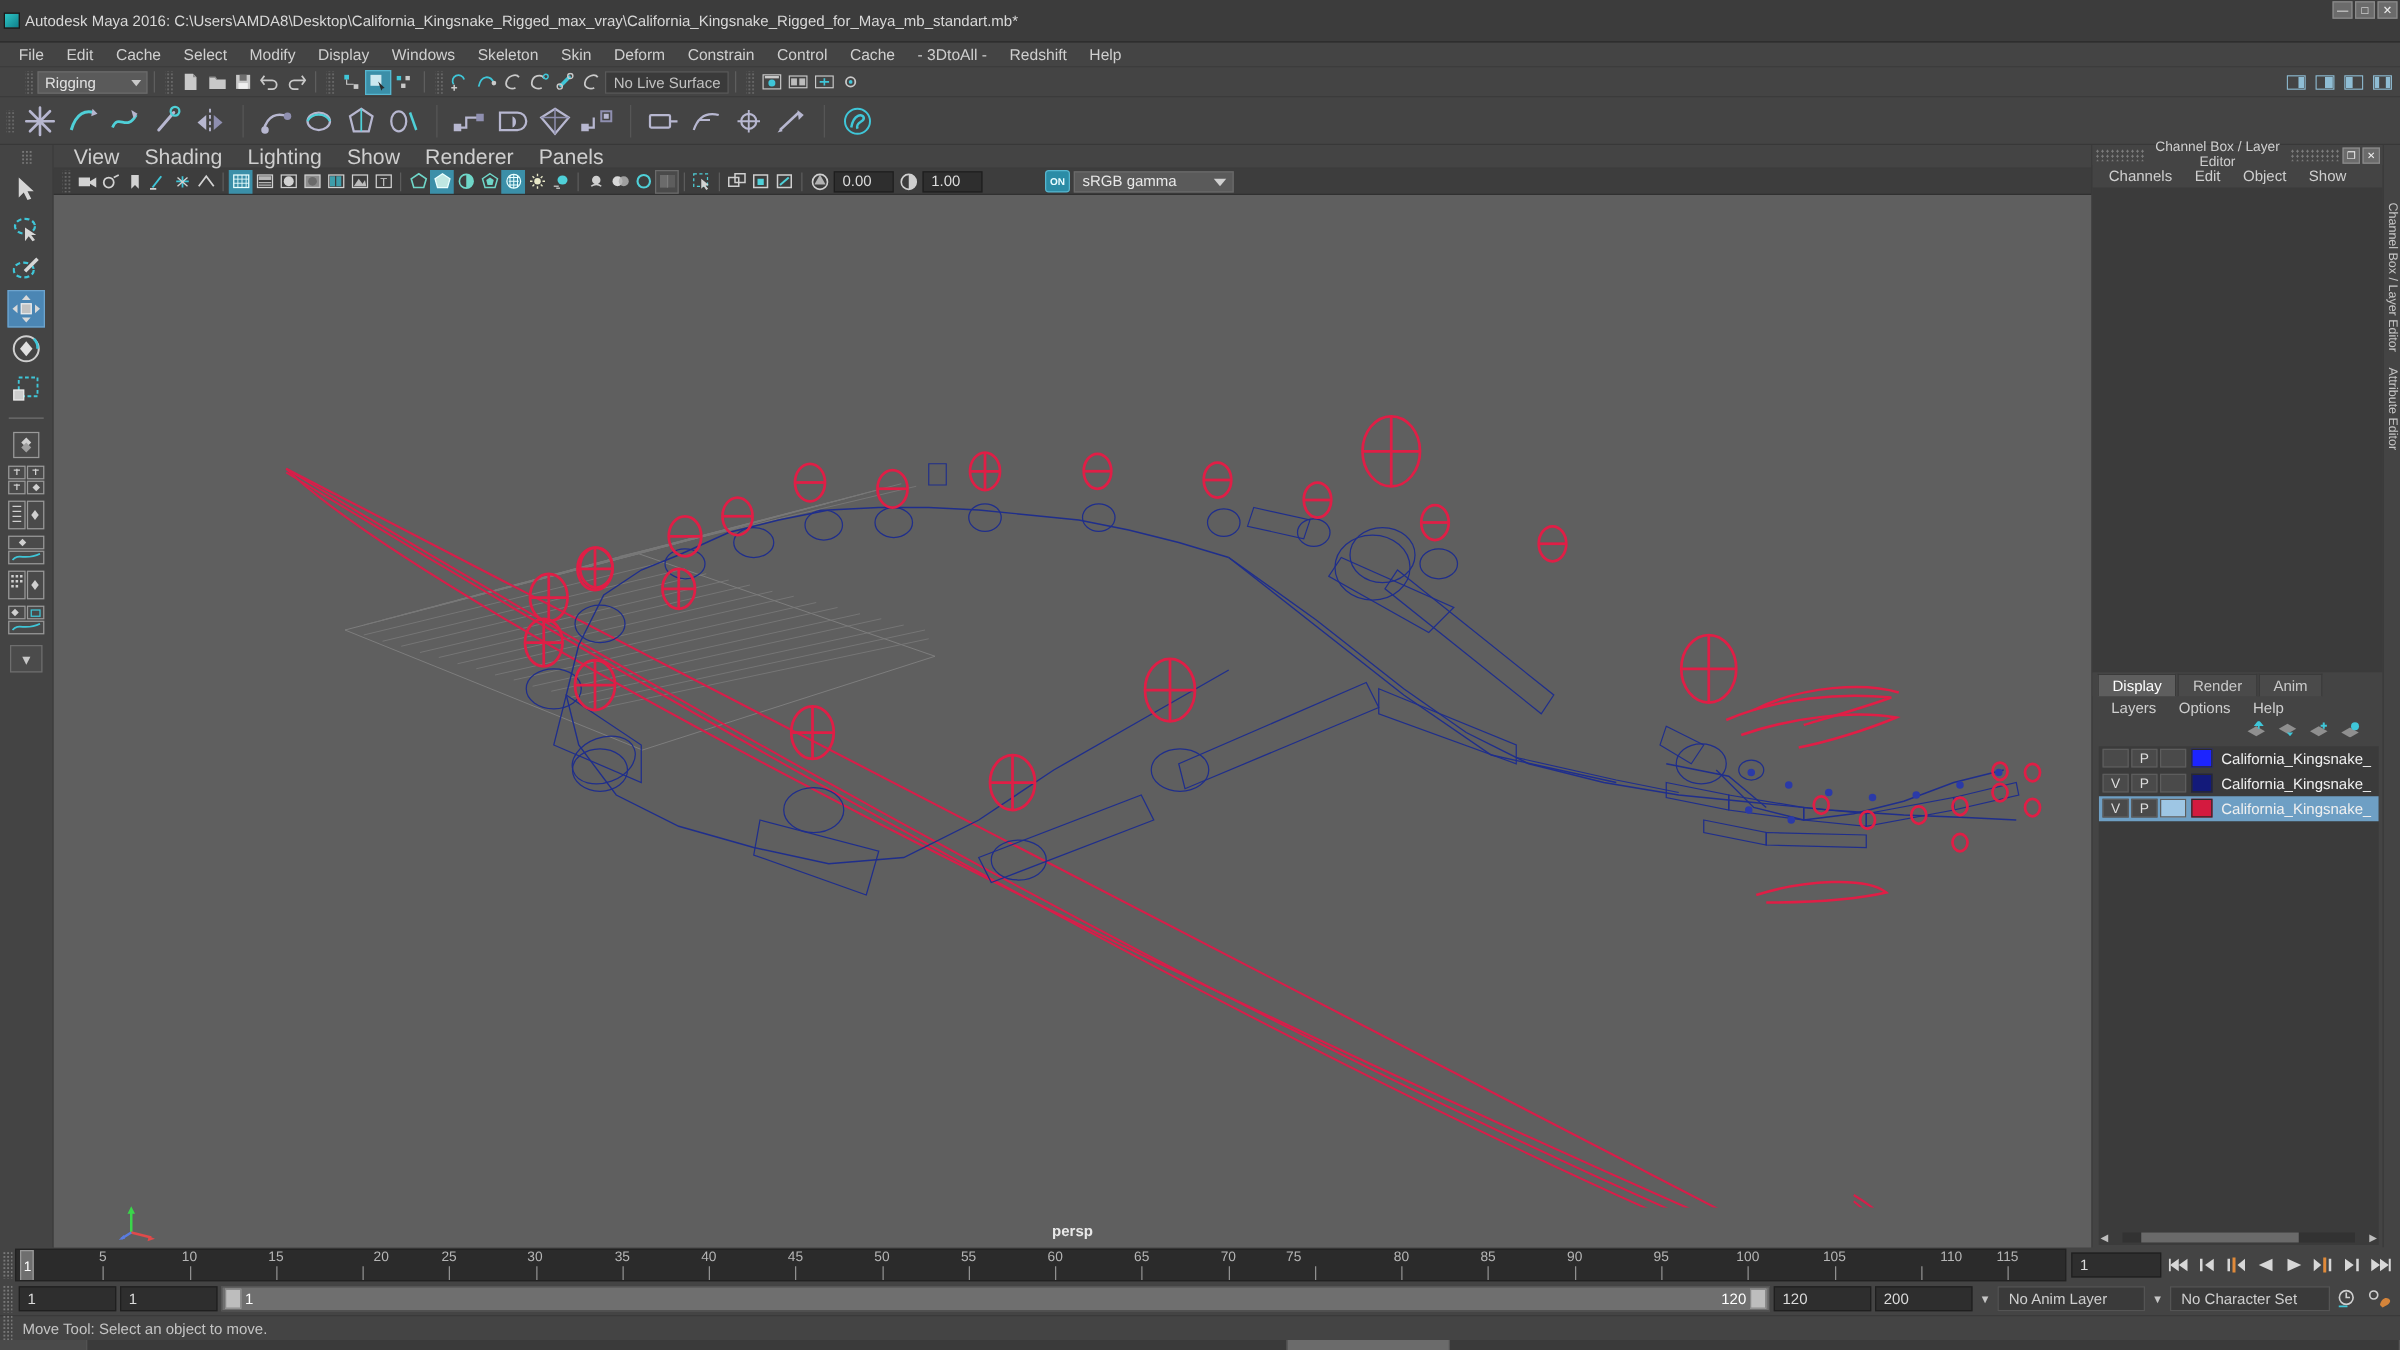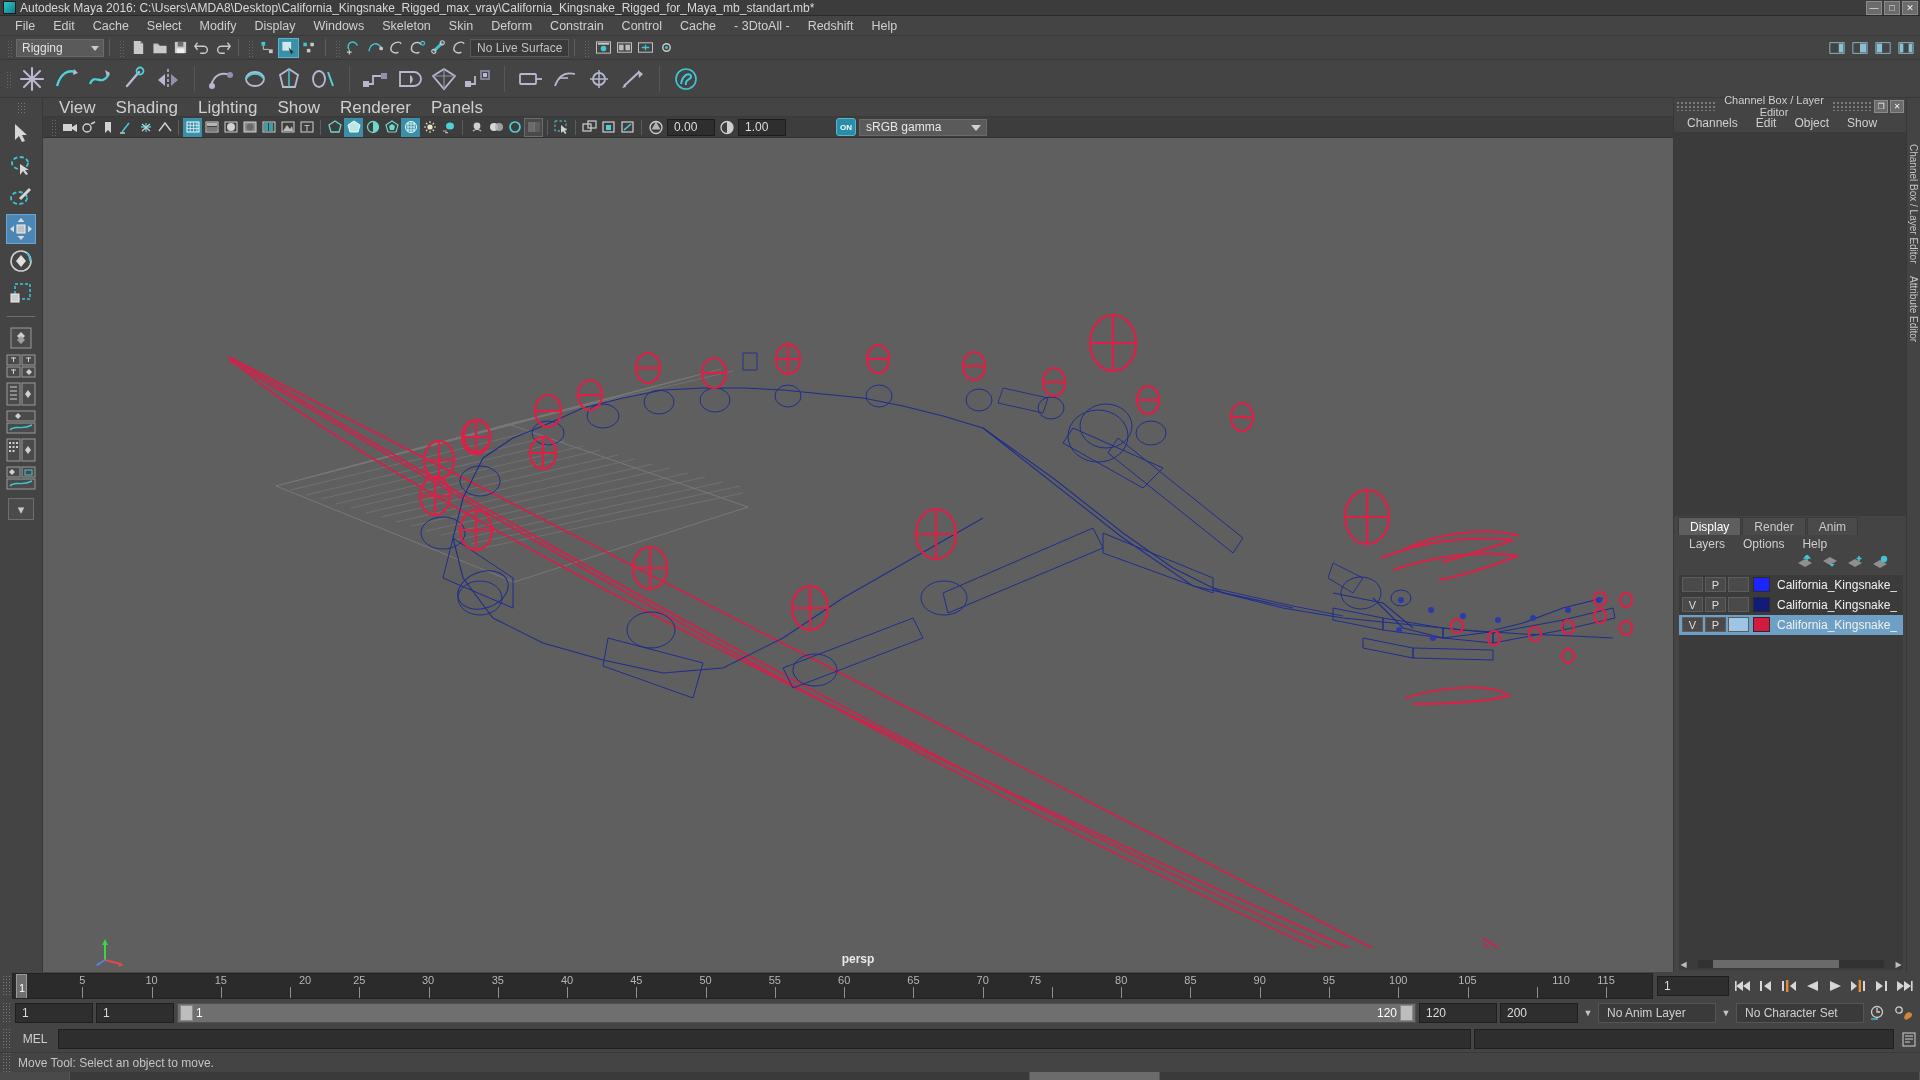--- a/index.html
+++ b/index.html
@@ -8,21 +8,21 @@
     font-family: "Liberation Sans", sans-serif;
     background:#444;
     color:#c8c8c8;
     font-size:13px;
     -webkit-font-smoothing: antialiased;
   }
   .app { width:1920px; height:1080px; display:flex; flex-direction:column; background:#444444; }
 
   
   .titlebar {
-    height:16px; background:#3c3c3c; display:flex; align-items:center;
+    height:34px; background:#3c3c3c; display:flex; align-items:center;
     border-bottom:1px solid #2a2a2a; position:relative;
   }
   .title-icon{
     width:13px;height:13px;margin-left:3px;margin-right:4px;
     background:linear-gradient(135deg,#2fc6c6,#0e7f8a);
     border:1px solid #1a1a1a;flex:none;
   }
   .title-text{ font-size:12px;color:#d8d8d8; white-space:nowrap; letter-spacing:0; }
   .title-btns{ position:absolute; right:2px; top:1px; display:flex; gap:2px; }
   .tbtn{
@@ -35,21 +35,21 @@
   
   .menubar{
     height:20px;background:#444444;display:flex;align-items:center;
     padding-left:6px; border-bottom:1px solid #3a3a3a;
   }
   .menubar .mi{ padding:0 9px; font-size:12.5px; color:#cfcfcf; height:20px; line-height:20px; white-space:nowrap;}
 
   
   .toolbar-row{
     height:24px;background:#444444;display:flex;align-items:center;
-    border-bottom:1px solid #383838; padding-left:3px;
+    border-bottom:1px solid #383838; padding-left:17px;
   }
   .grip{ width:7px;height:18px;flex:none;
     background-image:radial-gradient(#707070 1px, transparent 1px);
     background-size:3px 3px; background-position:1px 1px; opacity:.8; margin:0 3px;}
   .menuset{
     width:88px;height:18px;background:#5a5a5a;border:1px solid #6a6a6a;
     display:flex;align-items:center;font-size:12px;color:#e2e2e2;padding-left:5px;position:relative;
   }
   .menuset .arw{ position:absolute;right:4px;top:6px;border-left:4px solid transparent;border-right:4px solid transparent;border-top:5px solid #c9c9c9;}
   .sep{ width:1px;height:17px;background:#5e5e5e;margin:0 5px;flex:none; }
@@ -1265,32 +1265,20 @@
         </svg>
     </div>
     <div class="tp" style="width:24px;height:20px;display:flex;align-items:center;justify-content:center;margin-right:4px;">
       <svg width="20" height="16" viewBox="0 0 20 16">
           <circle cx="5" cy="5" r="3.2" fill="none" stroke="#cfcfcf" stroke-width="1.3"></circle>
           <path d="M10 13 C11 7, 16 6, 18 9 C19 12, 14 14, 12 15z" fill="#d4843a"></path>
         </svg>
     </div>
   </div>
 
-  <div class="mel-wrap">
-    <div class="tl-grip"></div>
-    <div class="mel-lbl">MEL</div>
-    <div class="mel-input"></div>
-    <div class="mel-out"></div>
-    <div class="tp" style="width:22px;height:20px;">
-      <svg width="16" height="15" viewBox="0 0 16 15">
-          <rect x="2" y="1" width="12" height="13" fill="none" stroke="#cfcfcf"></rect>
-          <path d="M4 4 h8 M4 7 h8 M4 10 h5" stroke="#cfcfcf"></path>
-        </svg>
-    </div>
-  </div>
 
   <div class="statusbar">
     <div class="tl-grip"></div>
     <div class="status-text">Move Tool: Select an object to move.</div>
   </div>
 
   <div class="taskbar">
     <div class="tb-seg" style="width:70px;background:#4a4a4a"></div>
     <div class="tb-seg" style="width:960px;background:#3a3a3a"></div>
     <div class="tb-seg" style="width:130px;background:#6b6b6b"></div>

